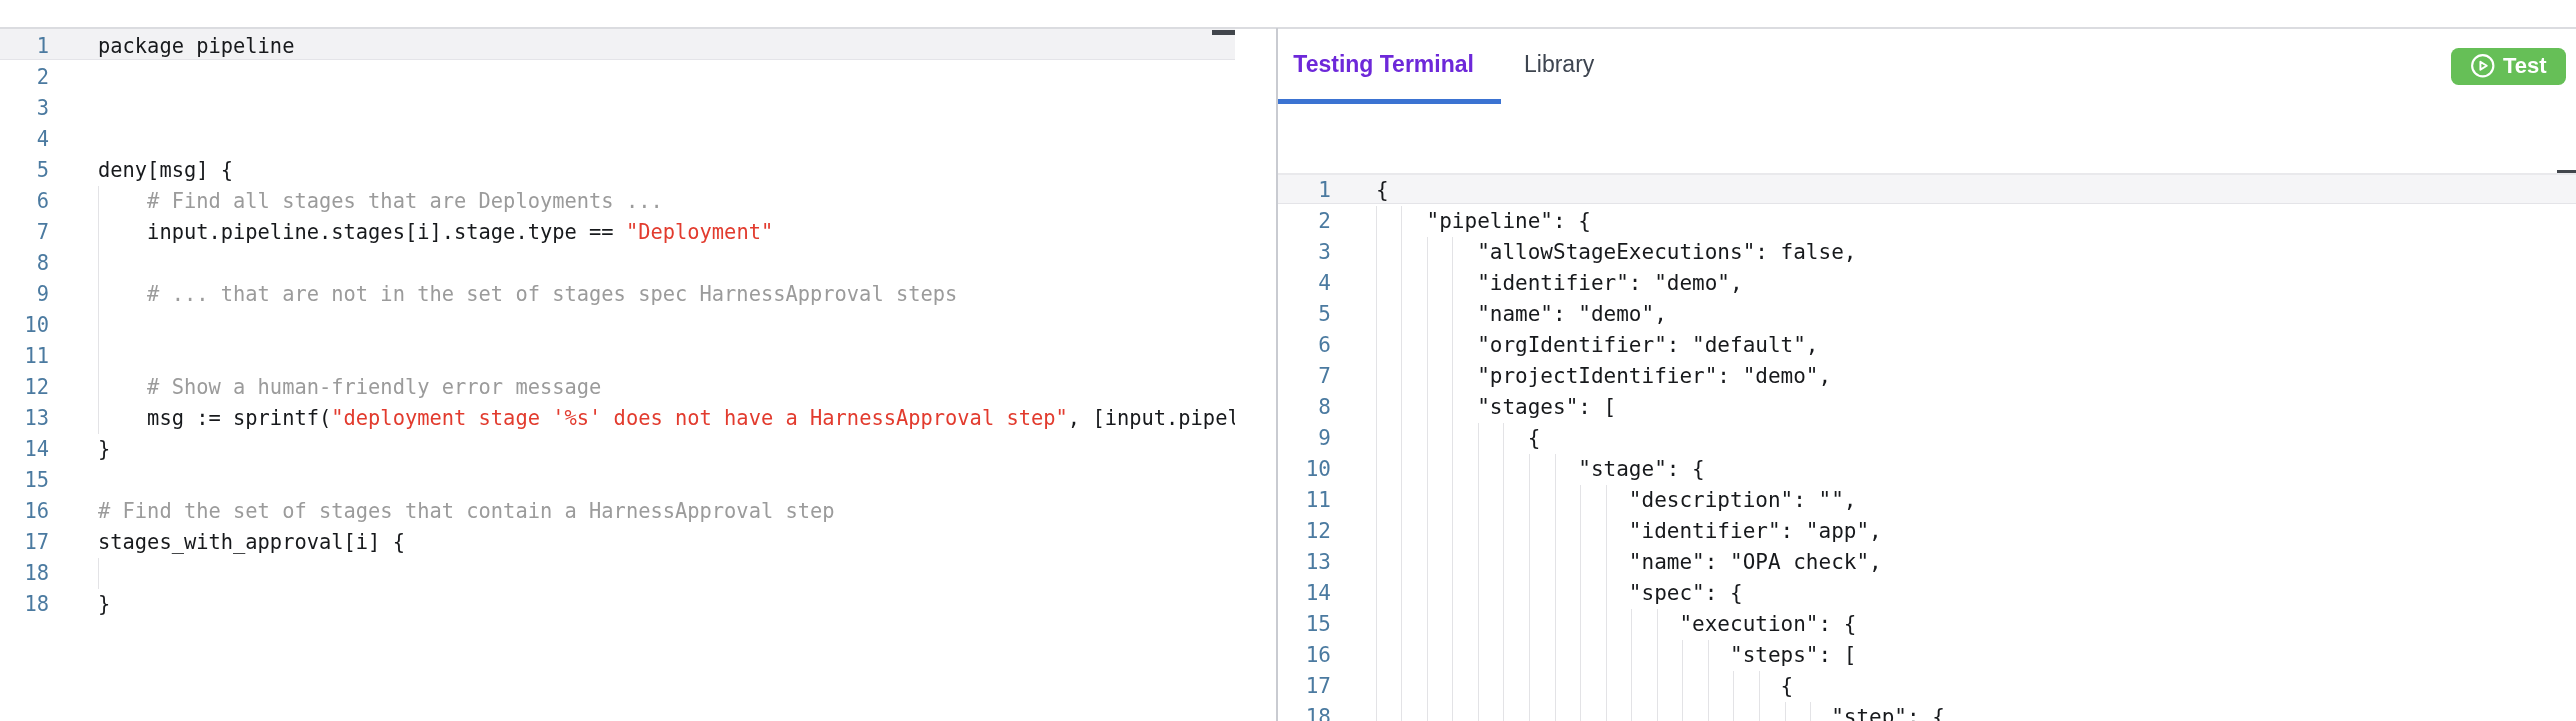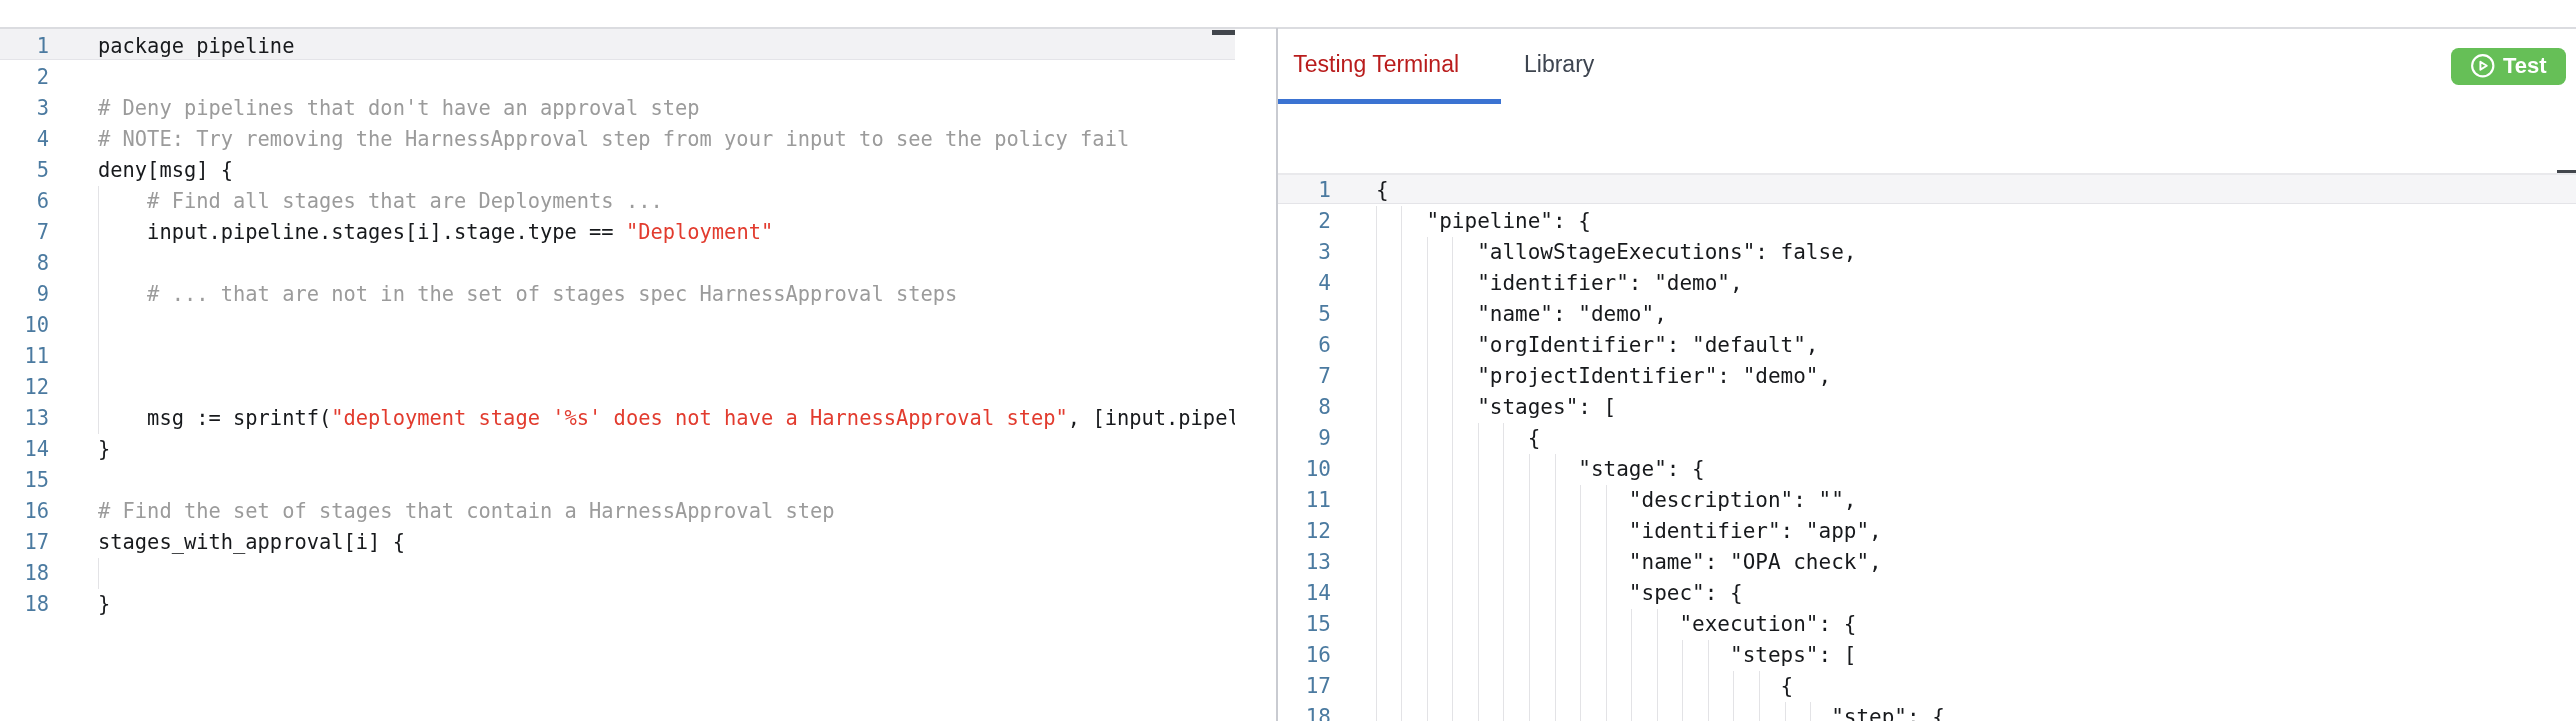--- a/index.html
+++ b/index.html
@@ -25,21 +25,21 @@
   .left-rows .ln   { width:49px; }
   .left-rows .code { left:98px; }
 
   
   .divider { position:absolute; left:1276px; top:28px; width:1.7px; height:694px; background:#c9cbd1; }
 
   
   .right-panel { position:absolute; left:1278px; top:29px; width:1298px; height:693px; background:#fff; }
   .tabs-row { position:absolute; left:0; top:0; width:100%; height:70px; background:#fff; }
   .tab { position:absolute; top:0; height:70px; line-height:70px; font-size:23px; cursor:pointer; }
-  .tab-active { left:15.3px; font-weight:400; color:#b91c1c; }
+  .tab-active { left:15.3px; font-weight:700; color:#6d28d9; }
   .tab-inactive { left:246px; font-weight:500; color:#3e4550; }
   .tab-underline { position:absolute; left:0; top:70px; width:223px; height:5.1px; background:var(--accent-blue); }
 
   .test-btn { position:absolute; right:10.2px; top:18.7px; height:37px; width:115px; border-radius:7.6px;
               background:var(--test-green); color:#fff; font-size:22px; font-weight:700;
               display:flex; align-items:center; justify-content:center; gap:7.6px; border:none; cursor:pointer; }
 
   .input-bar { position:absolute; left:0; top:76px; width:100%; height:65px; background:var(--input-bar-bg); }
   .input-title { position:absolute; left:15.3px; top:0; height:65px; line-height:65px; font-size:22px; color:#1e2127; }
   .code-icon { position:absolute; left:1007px; top:0; height:65px; line-height:65px; font-size:22px; font-weight:700;
@@ -62,30 +62,30 @@
 </head>
 <body>
 
 <div class="top-rule"></div>
 
 <div class="left-panel">
   <div class="cur-line-left"></div>
   <div class="left-rows" id="left-rows">
       <div class="code-row"><span class="ln">1</span><span class="code"><span class="seg-code">package pipeline</span></span></div>
       <div class="code-row"><span class="ln">2</span><span class="code"><span class="seg-code"></span></span></div>
-      <div class="code-row"><span class="ln">3</span><span class="code"><span class="seg-comment"># Deny pipelines that don't have an approval step</span></span></div>
-      <div class="code-row"><span class="ln">4</span><span class="code"><span class="seg-comment"># NOTE: Try removing the HarnessApproval step from your input to see the policy fail</span></span></div>
+      <div class="code-row"><span class="ln">3</span></div>
+      <div class="code-row"><span class="ln">4</span></div>
       <div class="code-row"><span class="ln">5</span><span class="code"><span class="seg-code">deny[msg] {</span></span></div>
       <div class="code-row"><i class="guide" style="left: 98px;"></i><span class="ln">6</span><span class="code"><span class="seg-comment">    # Find all stages that are Deployments ...</span></span></div>
       <div class="code-row"><i class="guide" style="left: 98px;"></i><span class="ln">7</span><span class="code"><span class="seg-code">    input.pipeline.stages[i].stage.type == </span><span class="seg-string">"Deployment"</span></span></div>
       <div class="code-row"><i class="guide" style="left: 98px;"></i><span class="ln">8</span><span class="code"><span class="seg-code"></span></span></div>
       <div class="code-row"><i class="guide" style="left: 98px;"></i><span class="ln">9</span><span class="code"><span class="seg-comment">    # ... that are not in the set of stages spec HarnessApproval steps</span></span></div>
       <div class="code-row"><i class="guide" style="left: 98px;"></i><span class="ln">10</span></div>
       <div class="code-row"><i class="guide" style="left: 98px;"></i><span class="ln">11</span><span class="code"><span class="seg-code"></span></span></div>
-      <div class="code-row"><i class="guide" style="left: 98px;"></i><span class="ln">12</span></div>
+      <div class="code-row"><i class="guide" style="left: 98px;"></i><span class="ln">12</span><span class="code"><span class="seg-comment">    # Show a human-friendly error message</span></span></div>
       <div class="code-row"><i class="guide" style="left: 98px;"></i><span class="ln">13</span><span class="code"><span class="seg-code">    msg := sprintf(</span><span class="seg-string">"deployment stage '%s' does not have a HarnessApproval step"</span><span class="seg-code">, [input.pipel</span></span></div>
       <div class="code-row"><span class="ln">14</span><span class="code"><span class="seg-code">}</span></span></div>
       <div class="code-row"><span class="ln">15</span><span class="code"><span class="seg-code"></span></span></div>
       <div class="code-row"><span class="ln">16</span><span class="code"><span class="seg-comment"># Find the set of stages that contain a HarnessApproval step</span></span></div>
       <div class="code-row"><span class="ln">17</span><span class="code"><span class="seg-code">stages_with_approval[i] {</span></span></div>
       <div class="code-row"><i class="guide" style="left: 98px;"></i><span class="ln">18</span></div>
       <div class="code-row"><span class="ln">18</span><span class="code"><span class="seg-code">}</span></span></div>
     </div>
   <div class="ovr-mark-left"></div>
 </div>

